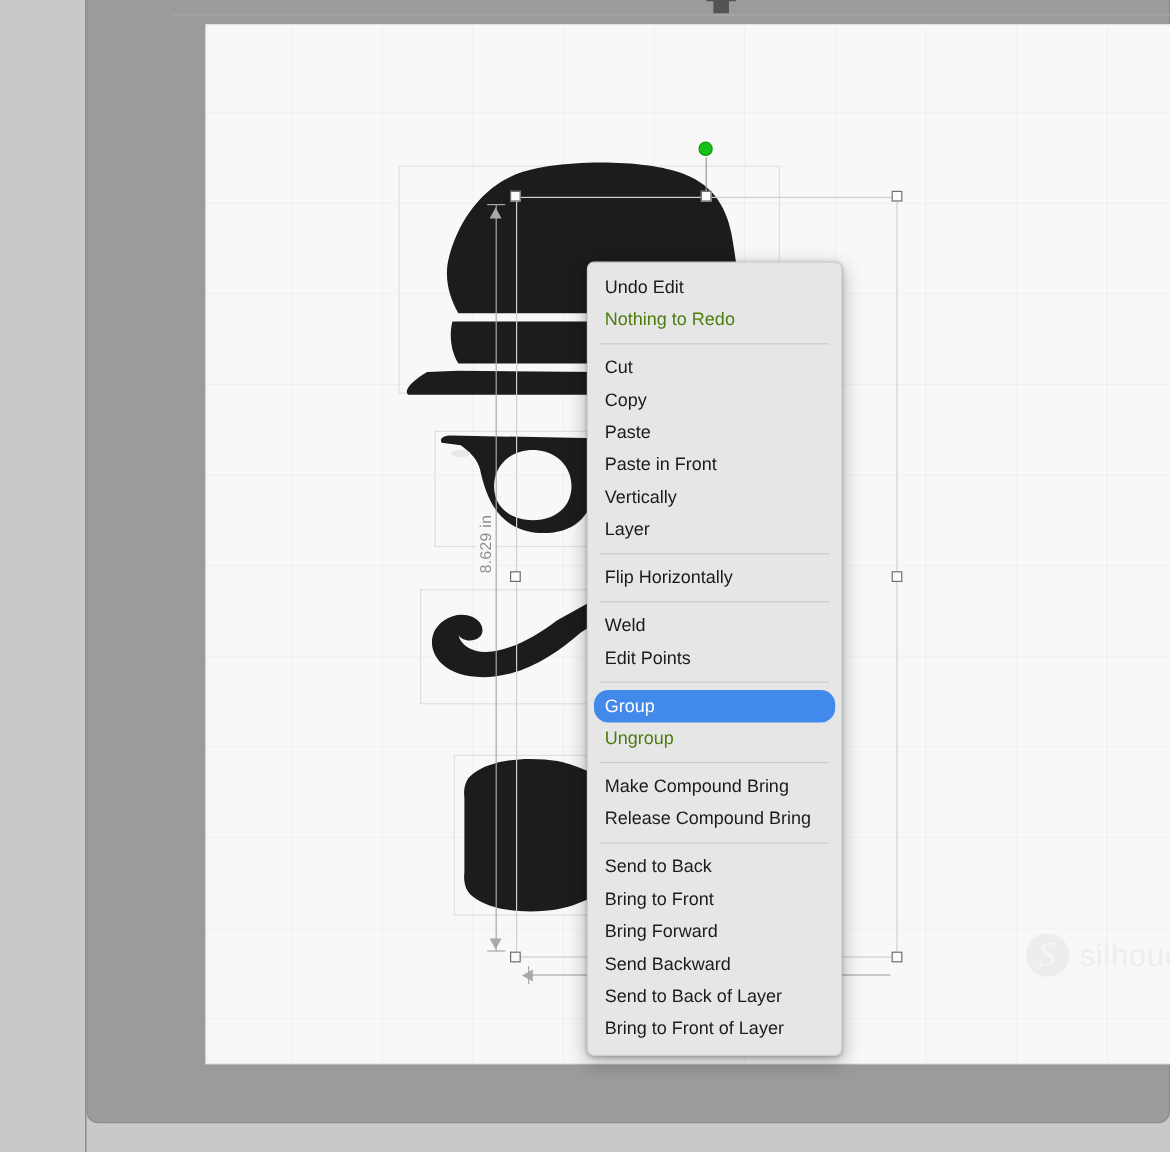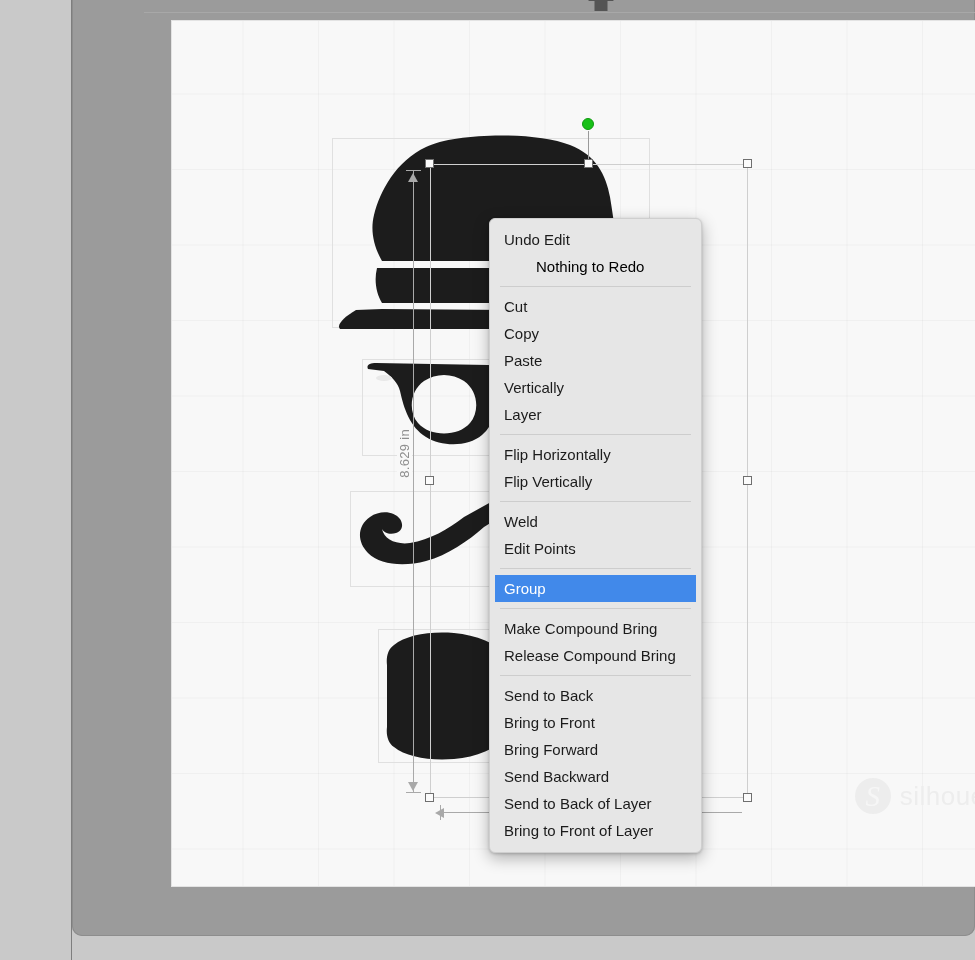--- a/index.html
+++ b/index.html
@@ -138,22 +138,22 @@
     box-shadow:0 5px 16px rgba(0,0,0,0.30), 0 1px 3px rgba(0,0,0,0.18);
     padding:7px 0 8px 0;
     z-index:40;
   }
   .mi {
     height:27px; line-height:27px;
     padding:0 12px 0 14px;
     font-size:15px; color:#1b1b1b;
     white-space:nowrap;
   }
-  .mi.disabled { color:#000000;margin-left:32px; }
-  .mi.selected { background:#4189ea; color:#ffffff; margin:0 5px; border-radius:0; padding-left:9px; }
+  .mi.disabled { color:#4d7c0f; }
+  .mi.selected { background:#4189ea; color:#ffffff; margin:0 5px; border-radius:12px; padding-left:9px; }
   .mi-sep { height:1px; background:#cdcdcd; margin:6px 10px; }
 </style>
 </head>
 <body>
 
 <div id="app">
 
   <div class="ws-divider"></div>
 
   <div class="workspace">
@@ -271,30 +271,31 @@
     </div>
   </div>
 
   <div class="ctx-menu" id="ctx-menu">
       <div class="mi">Undo Edit</div>
       <div class="mi disabled">Nothing to Redo</div>
       <div class="mi-sep"></div>
       <div class="mi">Cut</div>
       <div class="mi">Copy</div>
       <div class="mi">Paste</div>
+      <div class="mi">Paste in Front</div>
       <div class="mi">Vertically</div>
       <div class="mi">Layer</div>
       <div class="mi-sep"></div>
       <div class="mi">Flip Horizontally</div>
-      <div class="mi">Flip Vertically</div>
       <div class="mi-sep"></div>
       <div class="mi">Weld</div>
       <div class="mi">Edit Points</div>
       <div class="mi-sep"></div>
       <div class="mi selected">Group</div>
+      <div class="mi disabled">Ungroup</div>
       <div class="mi-sep"></div>
       <div class="mi">Make Compound Bring</div>
       <div class="mi">Release Compound Bring</div>
       <div class="mi-sep"></div>
       <div class="mi">Send to Back</div>
       <div class="mi">Bring to Front</div>
       <div class="mi">Bring Forward</div>
       <div class="mi">Send Backward</div>
       <div class="mi">Send to Back of Layer</div>
       <div class="mi">Bring to Front of Layer</div>

